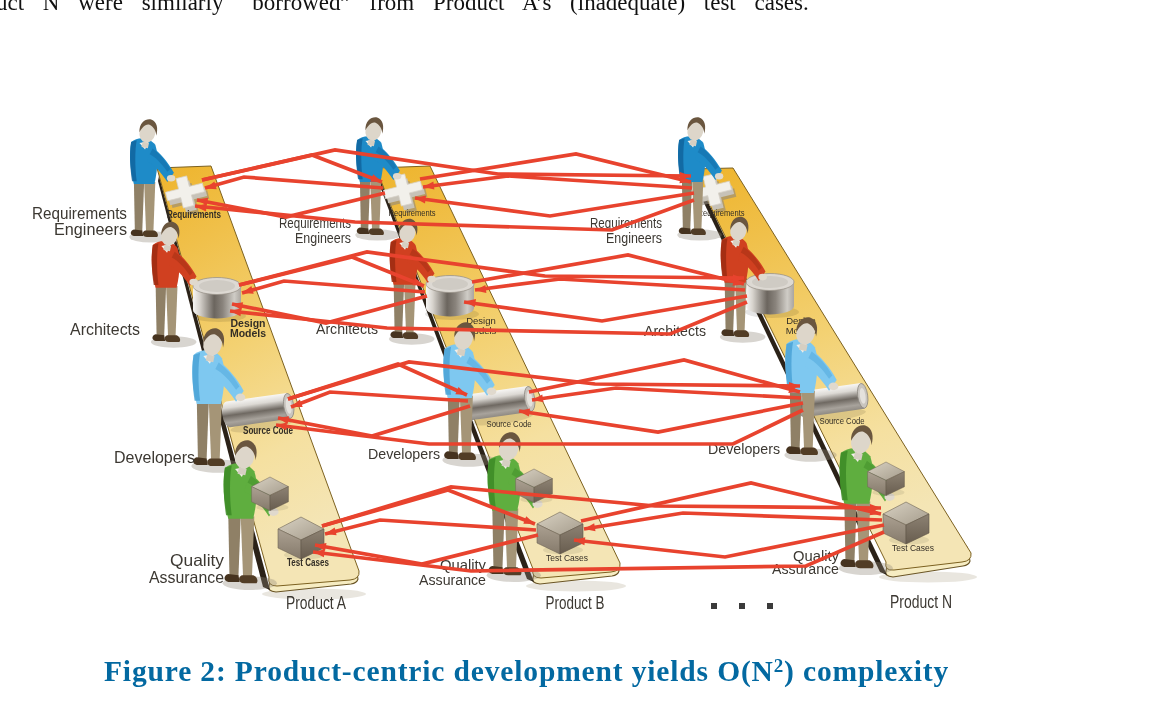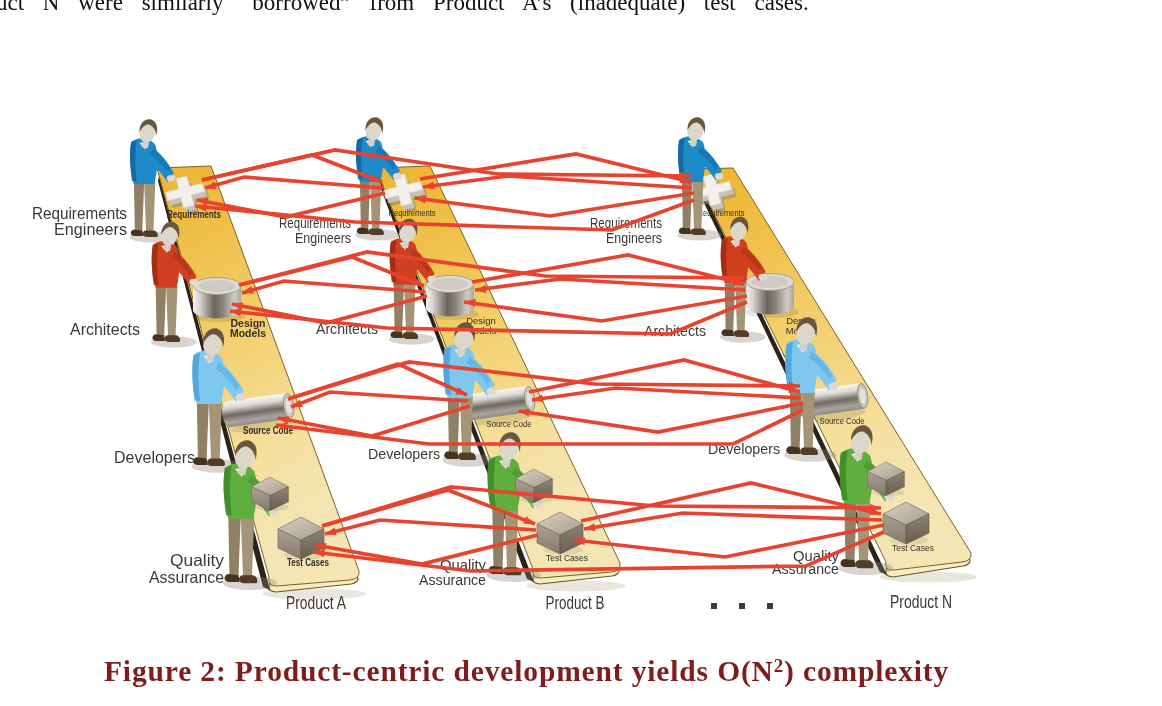--- a/index.html
+++ b/index.html
@@ -1,18 +1,18 @@
 <!DOCTYPE html>
 <html><head>
 <meta charset="utf-8">
 <style>
 html,body{margin:0;padding:0;background:#fff;width:1162px;height:706px;overflow:hidden;}
 #page{position:relative;width:1162px;height:706px;font-family:"Liberation Serif",serif;}
 #toptext{position:absolute;left:-4px;top:-10px;font-size:23px;color:#111;white-space:nowrap;word-spacing:13px;}
-#caption{position:absolute;left:104px;top:655px;font-size:29.5px;font-weight:bold;color:#7f1d1d;white-space:nowrap;letter-spacing:0.85px;}
+#caption{position:absolute;left:104px;top:655px;font-size:29.5px;font-weight:bold;color:#0369a1;white-space:nowrap;letter-spacing:0.85px;}
 #caption sup{font-size:19px;vertical-align:9px;}
 #fig{position:absolute;left:0;top:0;}
 </style>
 </head>
 <body>
 <div id="page">
 <div id="fig"><svg xmlns="http://www.w3.org/2000/svg" width="1162" height="706" viewBox="0 0 1162 706">
 <rect width="1162" height="706" fill="#ffffff"></rect>
 
 <defs>

